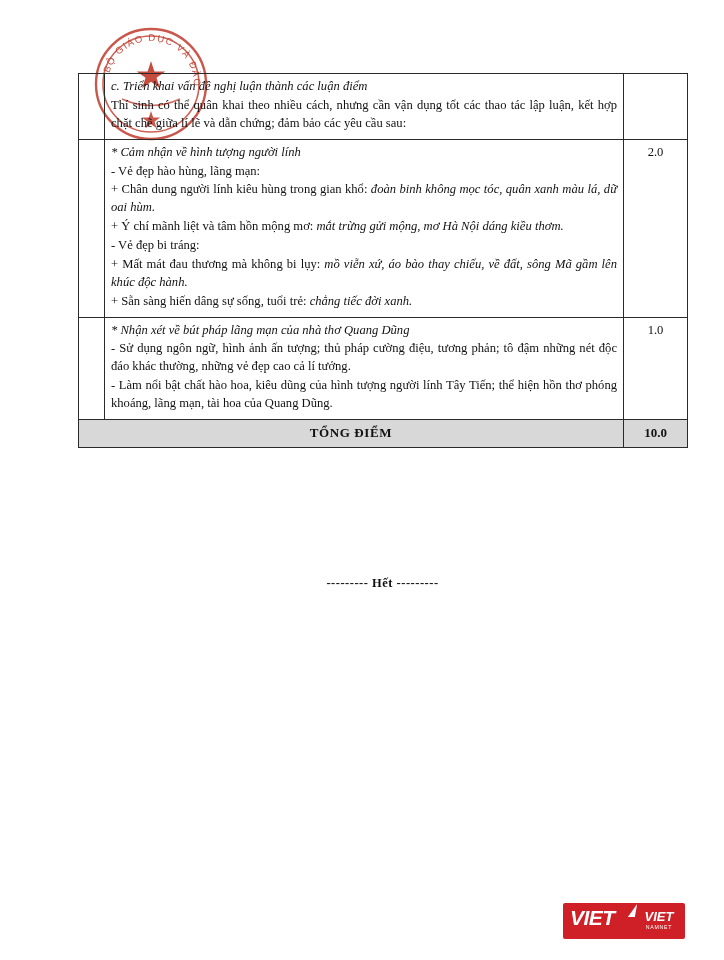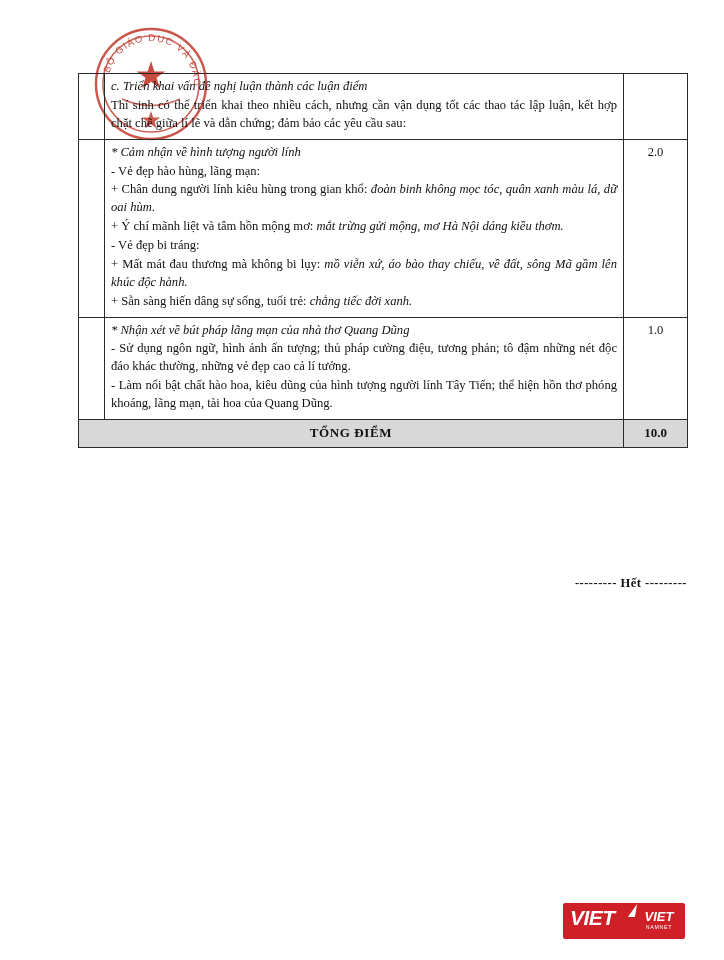--- a/index.html
+++ b/index.html
@@ -72,21 +72,21 @@
     font-weight: bold;
     font-size: 13px;
   }
 
   
   .het {
     position: absolute;
     left: 78px;
     top: 576px;
     width: 609px;
-    text-align: right;
+    text-align: center;
     font-size: 12.5px;
     font-weight: bold;
     letter-spacing: 0.5px;
   }
 
   
   .stamp {
     position: absolute;
     left: 92px;
     top: 25px;
@@ -179,21 +179,21 @@
       <col class="col-label">
       <col class="col-body">
       <col class="col-score">
     </colgroup>
     <tbody>
 
       <tr>
         <td></td>
         <td>
           <p class="l it">c. Triển khai vấn đề nghị luận thành các luận điểm</p>
-          <p class="l">Thí sinh có thể triển khai theo nhiều cách, nhưng cần vận dụng tốt các thao tác lập luận, kết hợp chặt chẽ giữa lí lẽ và dẫn chứng; đảm bảo các yêu cầu sau:</p>
+          <p class="l">Thí sinh có thể quân khai theo nhiều cách, nhưng cần vận dụng tốt các thao tác lập luận, kết hợp chặt chẽ giữa lí lẽ và dẫn chứng; đảm bảo các yêu cầu sau:</p>
         </td>
         <td class="score-cell"></td>
       </tr>
 
 
       <tr>
         <td></td>
         <td>
           <p class="l it">* Cảm nhận về hình tượng người lính</p>
           <p class="l">- Vẻ đẹp hào hùng, lãng mạn:</p>

